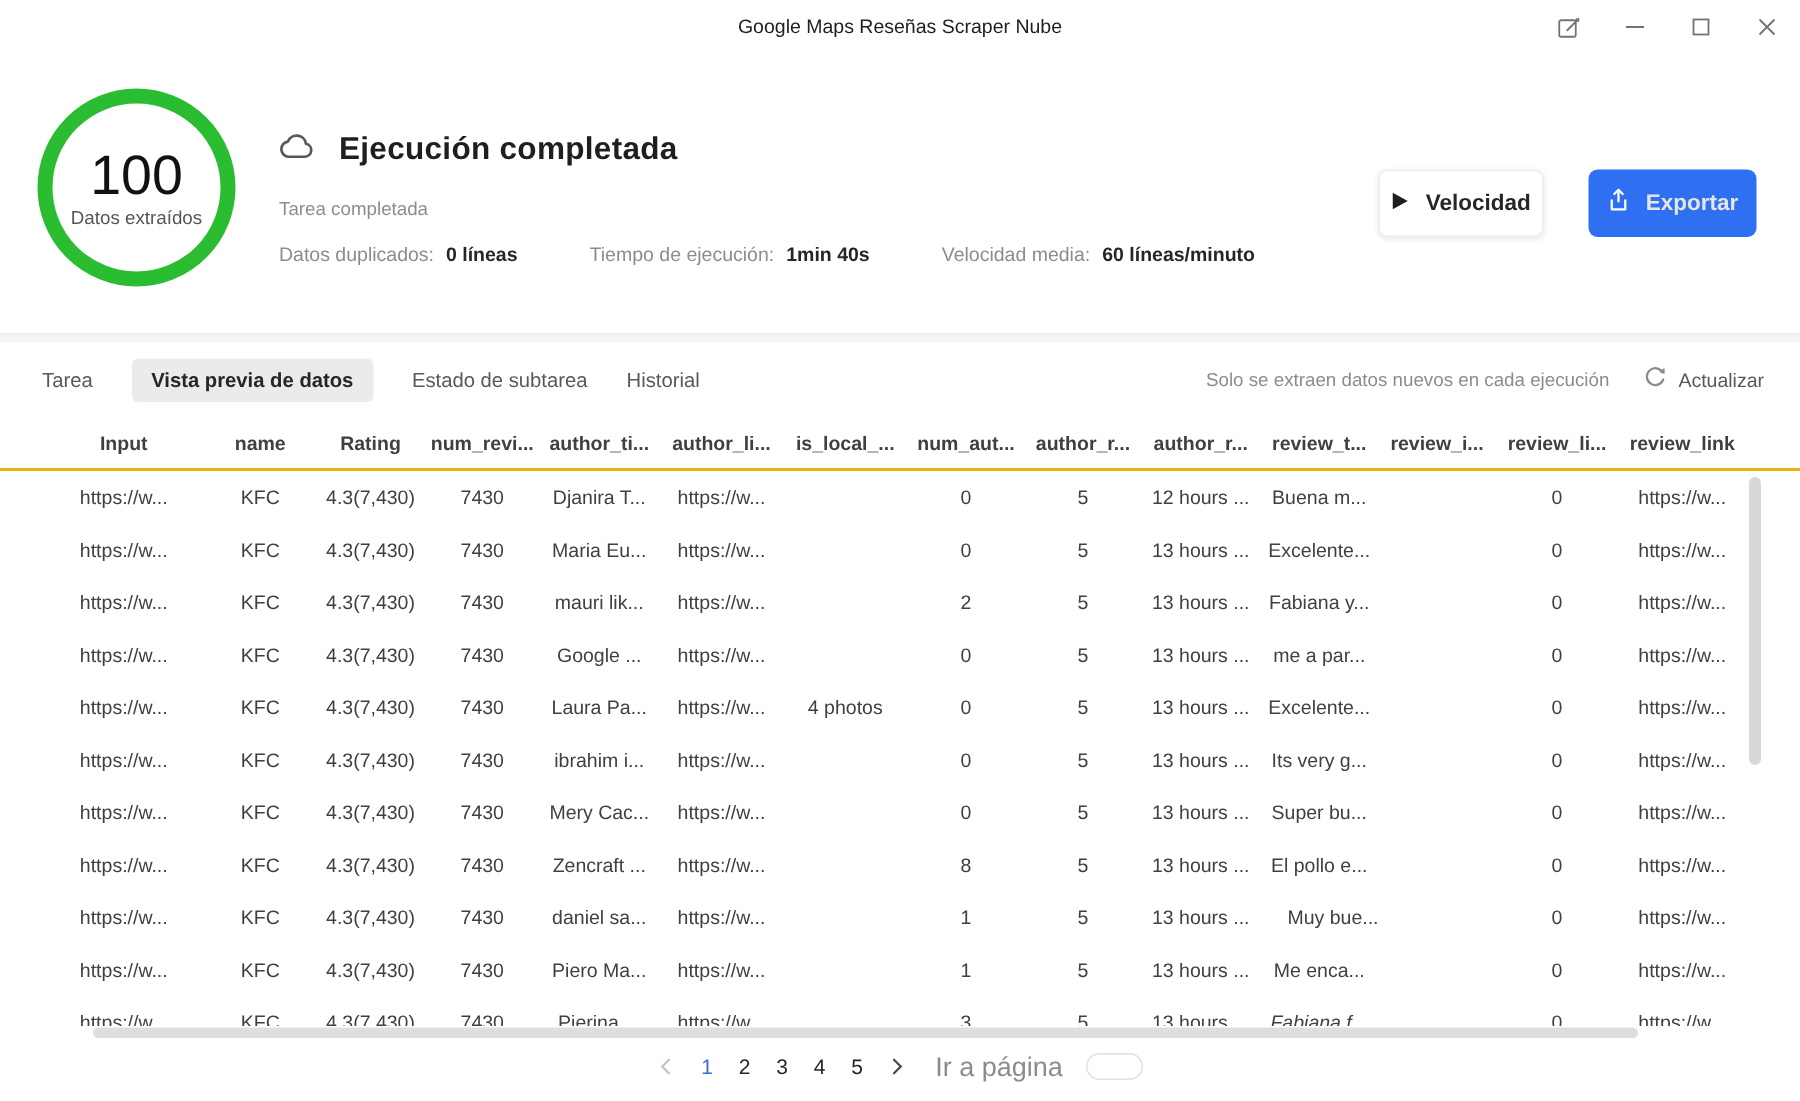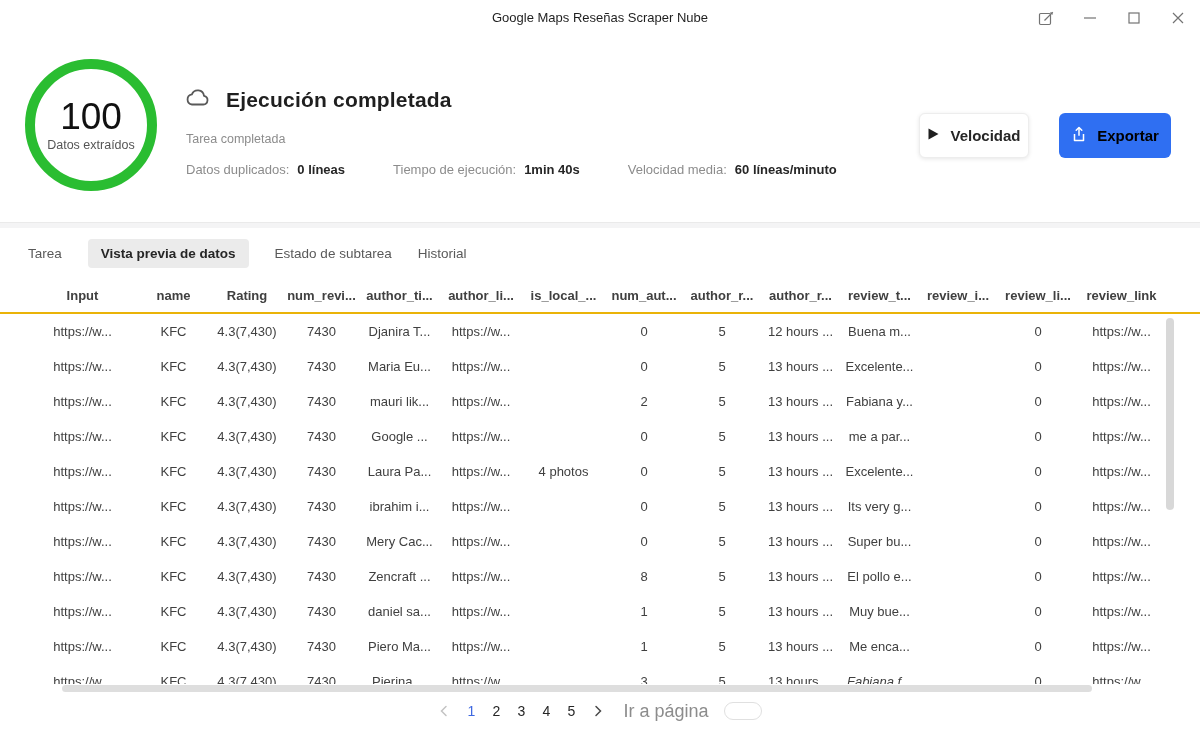--- a/index.html
+++ b/index.html
@@ -25,21 +25,21 @@
   .run-title-row{position:absolute;left:185px;top:52px;display:flex;align-items:flex-start;gap:14px;}
   .run-title{font-size:21px;font-weight:700;color:#1f1f1f;letter-spacing:.2px;}
   .run-subtitle{position:absolute;left:186px;top:96px;font-size:12.5px;color:#8c8c8c;}
   .stats-row{position:absolute;left:186px;top:126px;display:flex;gap:48px;font-size:13px;align-items:center;}
   .stat{display:flex;gap:8px;align-items:center;}
   .stat-label{color:#8c8c8c;}
   .stat-value{color:#262626;font-weight:700;}
   .action-buttons{position:absolute;right:29px;top:77px;display:flex;gap:30px;}
   .btn{height:45px;border-radius:6px;display:flex;align-items:center;justify-content:center;gap:10px;font-size:15px;font-weight:600;cursor:pointer;}
   .btn-rerun{width:110px;background:#fff;border:1px solid #ededed;box-shadow:0 1px 4px rgba(0,0,0,.10);color:#262626;}
-  .btn-export{width:112px;background:var(--accent);border:none;color:#000000;}
+  .btn-export{width:112px;background:var(--accent);border:none;color:#e5e5e5;}
 
   .section-divider{height:6px;background:#f4f4f5;border-top:1px solid #eaeaea;}
 
   
   .toolbar{height:50px;display:flex;align-items:center;padding:0 24px 0 28px;background:#fff;}
   .tabs{display:flex;align-items:center;gap:26px;}
   .tab{font-size:13.5px;color:#595959;cursor:pointer;white-space:nowrap;}
   .tab.active{background:#ebebeb;border-radius:4px;padding:7px 13px;color:#262626;font-weight:700;}
   .toolbar-right{margin-left:auto;display:flex;align-items:center;gap:9px;}
   .notice{color:#8c8c8c;font-size:12.5px;margin-right:14px;}
@@ -143,20 +143,30 @@
 
 <div class="section-divider"></div>
 
 <div class="toolbar">
   <div class="tabs">
       <div class="tab">Tarea</div>
       <div class="tab active">Vista previa de datos</div>
       <div class="tab">Estado de subtarea</div>
       <div class="tab">Historial</div>
     </div>
+  <div class="toolbar-right">
+    <span class="notice">Solo se extraen datos nuevos en cada ejecución</span>
+    <div class="refresh-btn">
+      <span><svg width="15" height="15" viewBox="0 0 15 15">
+            <path d="M12.8 9 A5.6 5.6 0 1 1 12.4 4.3" fill="none" stroke="#8c8c8c" stroke-width="1.5" stroke-linecap="round"></path>
+            <polygon points="13.6,1.2 13.9,5.2 10.2,4" fill="#8c8c8c"></polygon>
+          </svg></span>
+      <span>Actualizar</span>
+    </div>
+  </div>
 </div>
 
 <div class="thead">
     <div class="th" style="width: 109px;">Input</div>
     <div class="th" style="width: 73px;">name</div>
     <div class="th" style="width: 74px;">Rating</div>
     <div class="th" style="width: 75px;">num_revi...</div>
     <div class="th" style="width: 81px;">author_ti...</div>
     <div class="th" style="width: 82px;">author_li...</div>
     <div class="th" style="width: 83px;">is_local_...</div>
@@ -301,21 +311,21 @@
       <div class="td" style="width: 109px;">https://w...</div>
       <div class="td" style="width: 73px;">KFC</div>
       <div class="td" style="width: 74px;">4.3(7,430)</div>
       <div class="td" style="width: 75px;">7430</div>
       <div class="td" style="width: 81px;">daniel sa...</div>
       <div class="td" style="width: 82px;">https://w...</div>
       <div class="td" style="width: 83px;"></div>
       <div class="td" style="width: 78px;">1</div>
       <div class="td" style="width: 78px;">5</div>
       <div class="td" style="width: 79px;">13 hours ...</div>
-      <div class="td" style="width: 79px;">Muy bue...</div>
+      <div class="td" style="width: 79px; text-align: right;">Muy bue...</div>
       <div class="td" style="width: 78px;"></div>
       <div class="td" style="width: 82px;">0</div>
       <div class="td" style="width: 85px;">https://w...</div>
     </div>
     <div class="tr">
       <div class="td" style="width: 109px;">https://w...</div>
       <div class="td" style="width: 73px;">KFC</div>
       <div class="td" style="width: 74px;">4.3(7,430)</div>
       <div class="td" style="width: 75px;">7430</div>
       <div class="td" style="width: 81px;">Piero Ma...</div>

